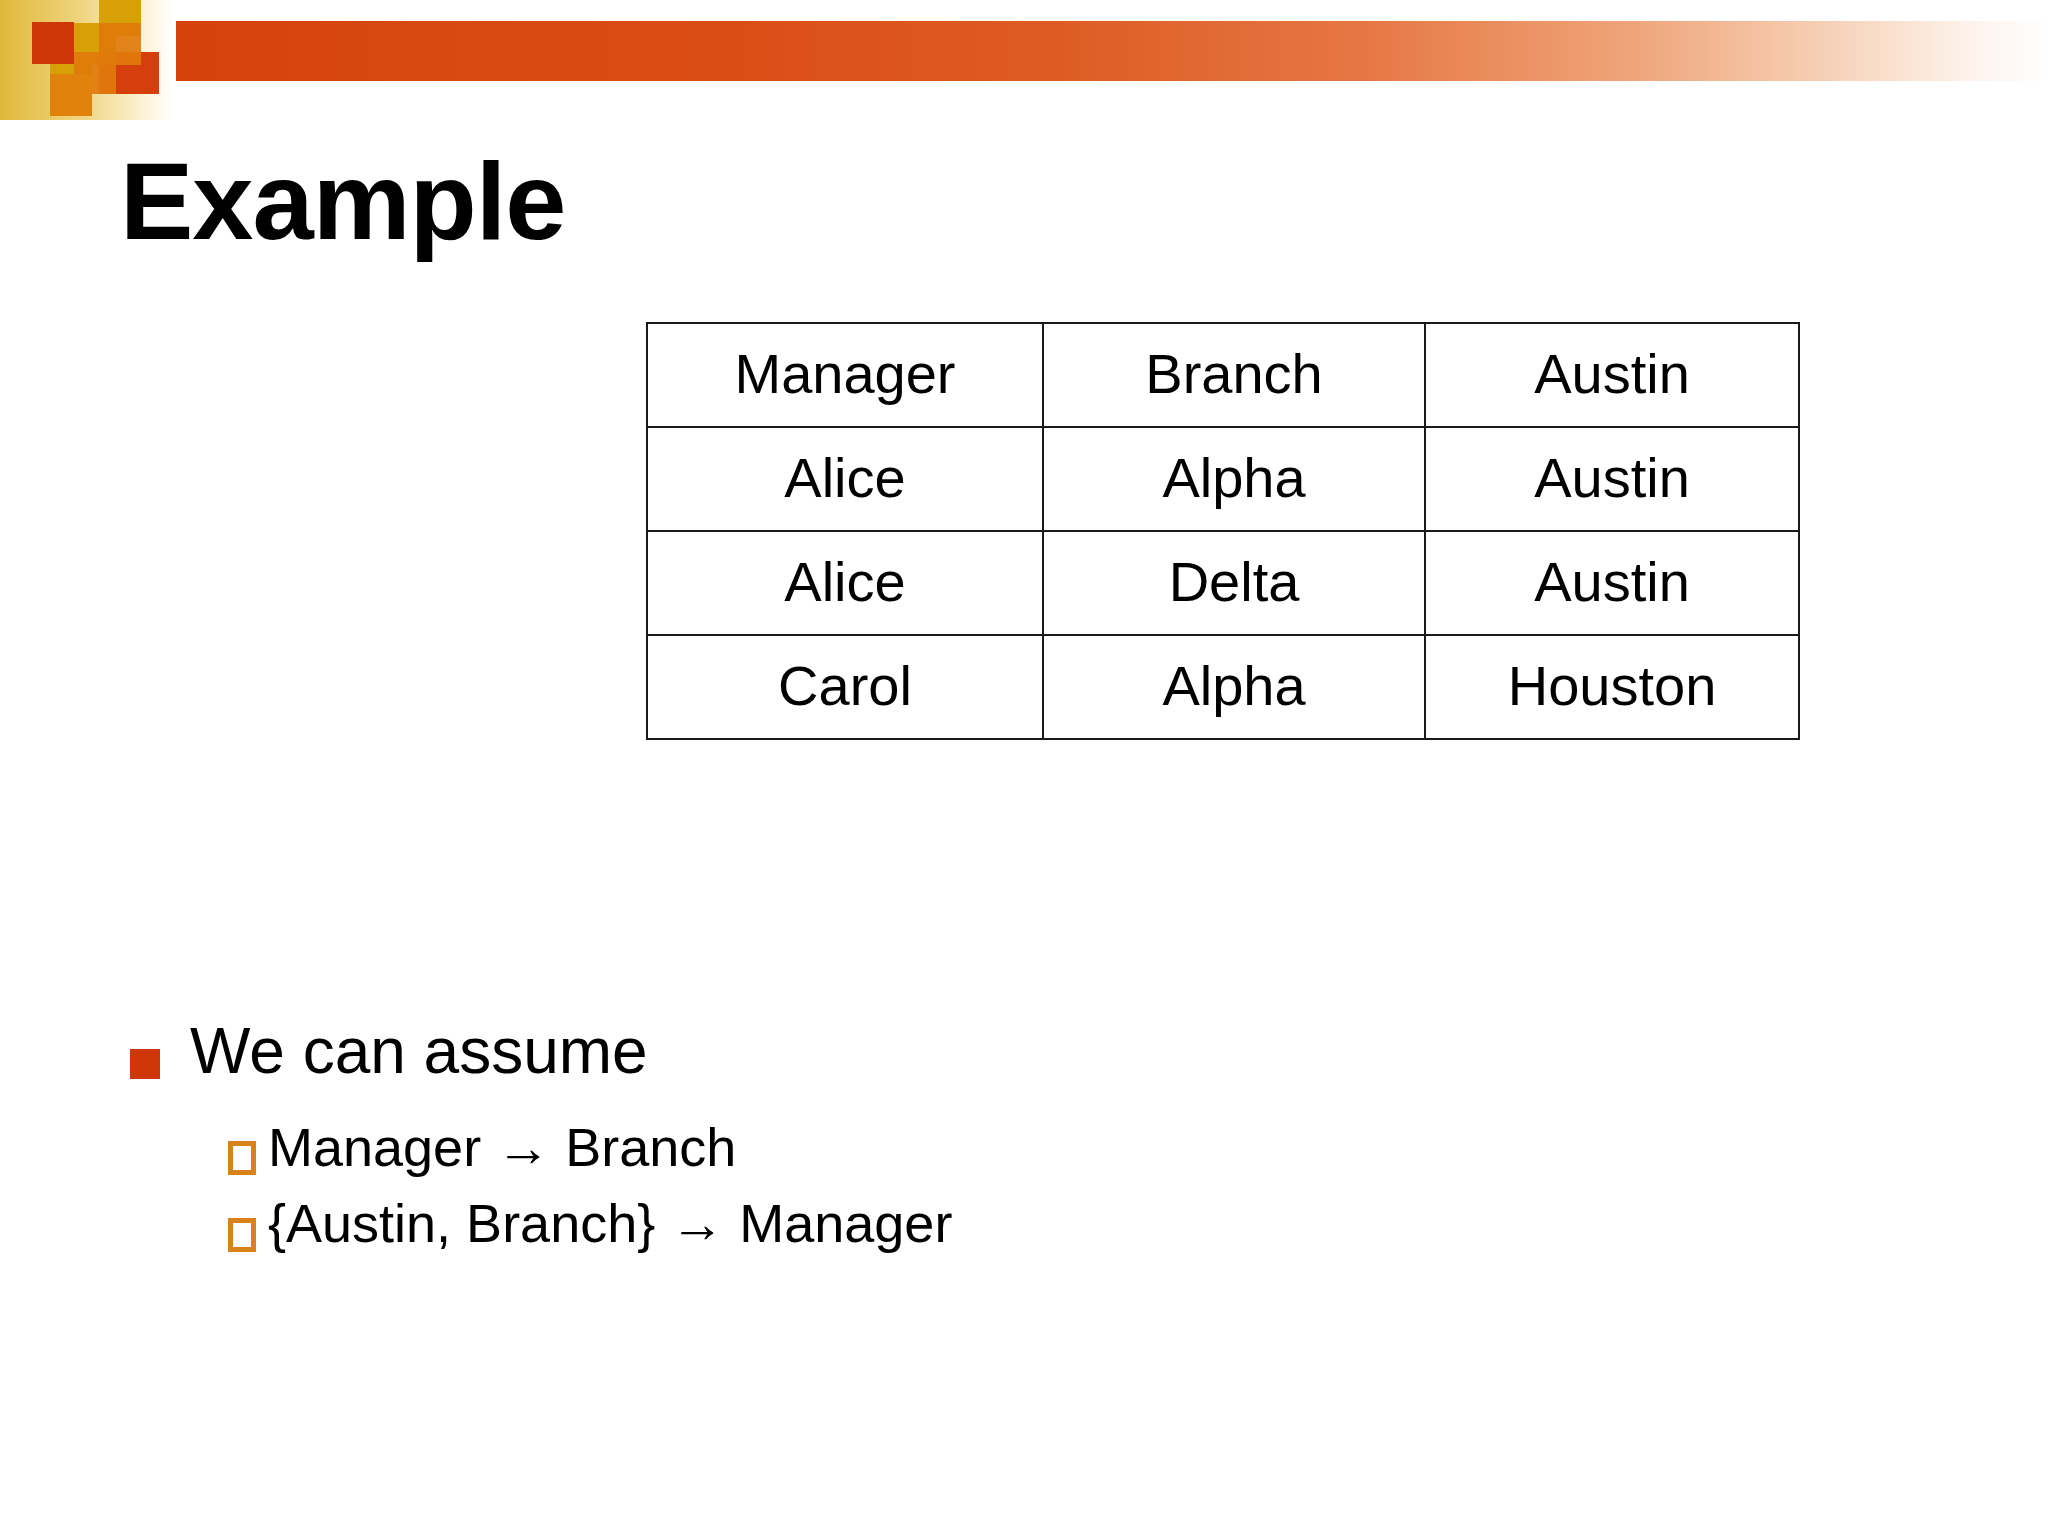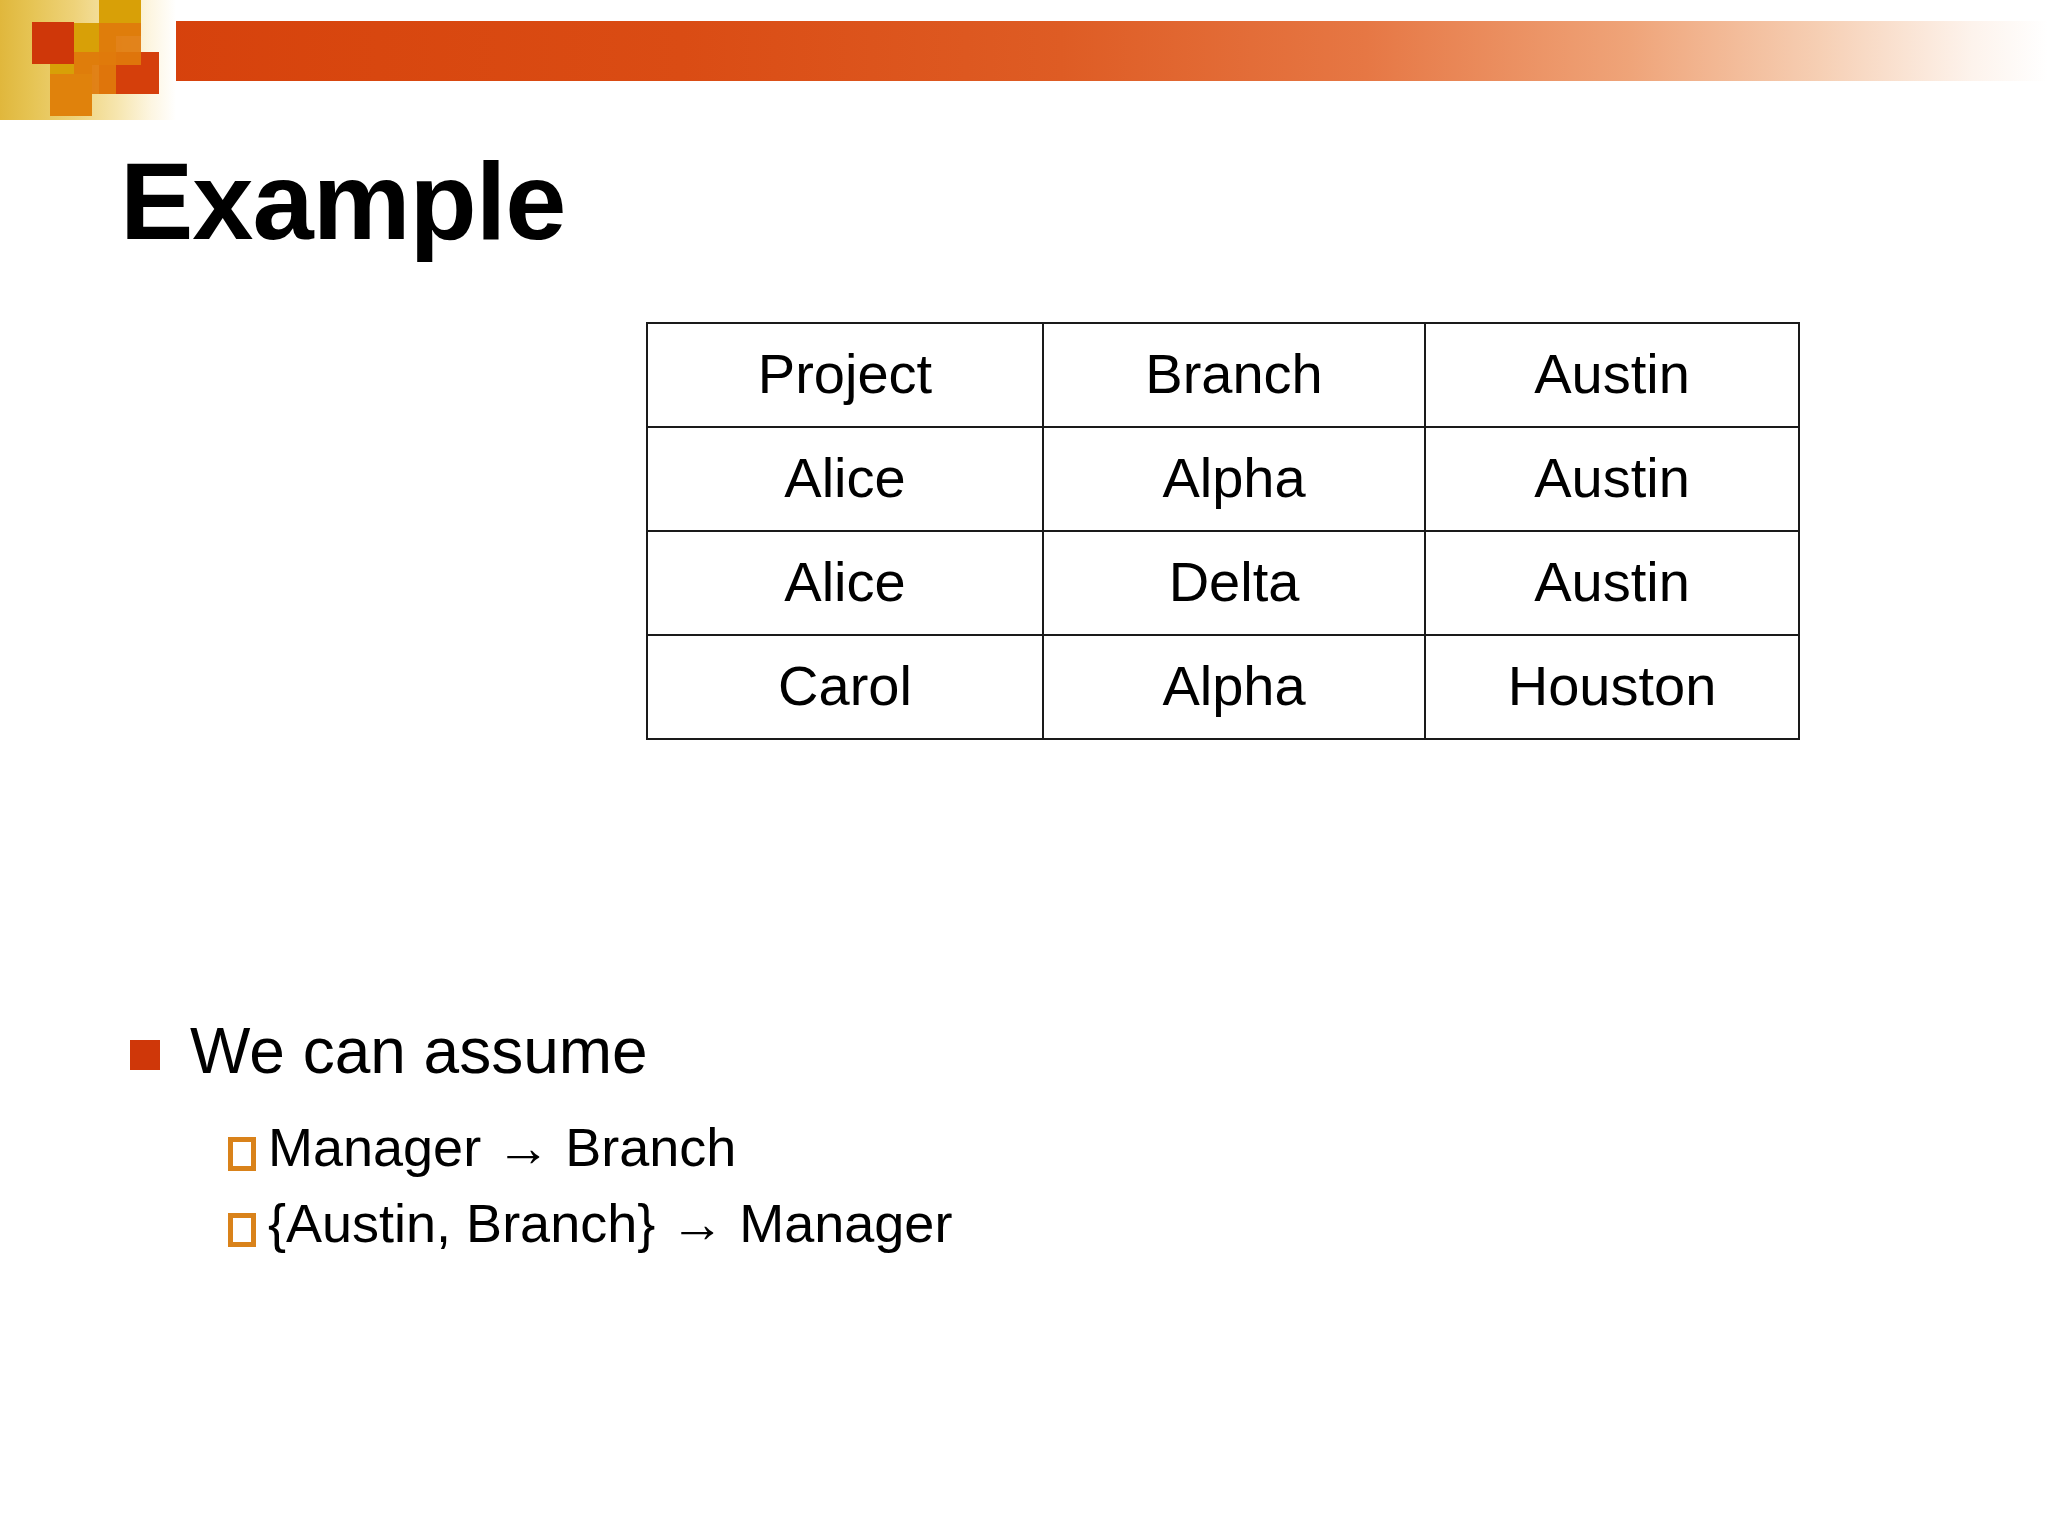--- a/index.html
+++ b/index.html
@@ -103,21 +103,21 @@
 
   
   #bullet-list {
     position: absolute;
     left: 130px;
     top: 1015px;
     width: 1700px;
   }
   .bullet-row {
     display: flex;
-    align-items: flex-start;
+    align-items: center;
   }
   .bullet-l1 {
     margin-bottom: 26px;
   }
   .bullet-l2 {
     margin-left: 98px;
     margin-bottom: 12px;
   }
   .marker-square-solid {
     width: 30px;
@@ -167,21 +167,21 @@
 <div id="slide-title">Example</div>
 
 <table id="example-table">
   <colgroup>
     <col class="c0">
       <col class="c1">
       <col class="c2">
   </colgroup>
   <tbody>
     <tr>
-      <td>Project</td>
+      <td>Manager</td>
       <td>Branch</td>
       <td>Austin</td>
     </tr>
     <tr>
       <td>Alice</td>
       <td>Alpha</td>
       <td>Austin</td>
     </tr>
     <tr>
       <td>Alice</td>

